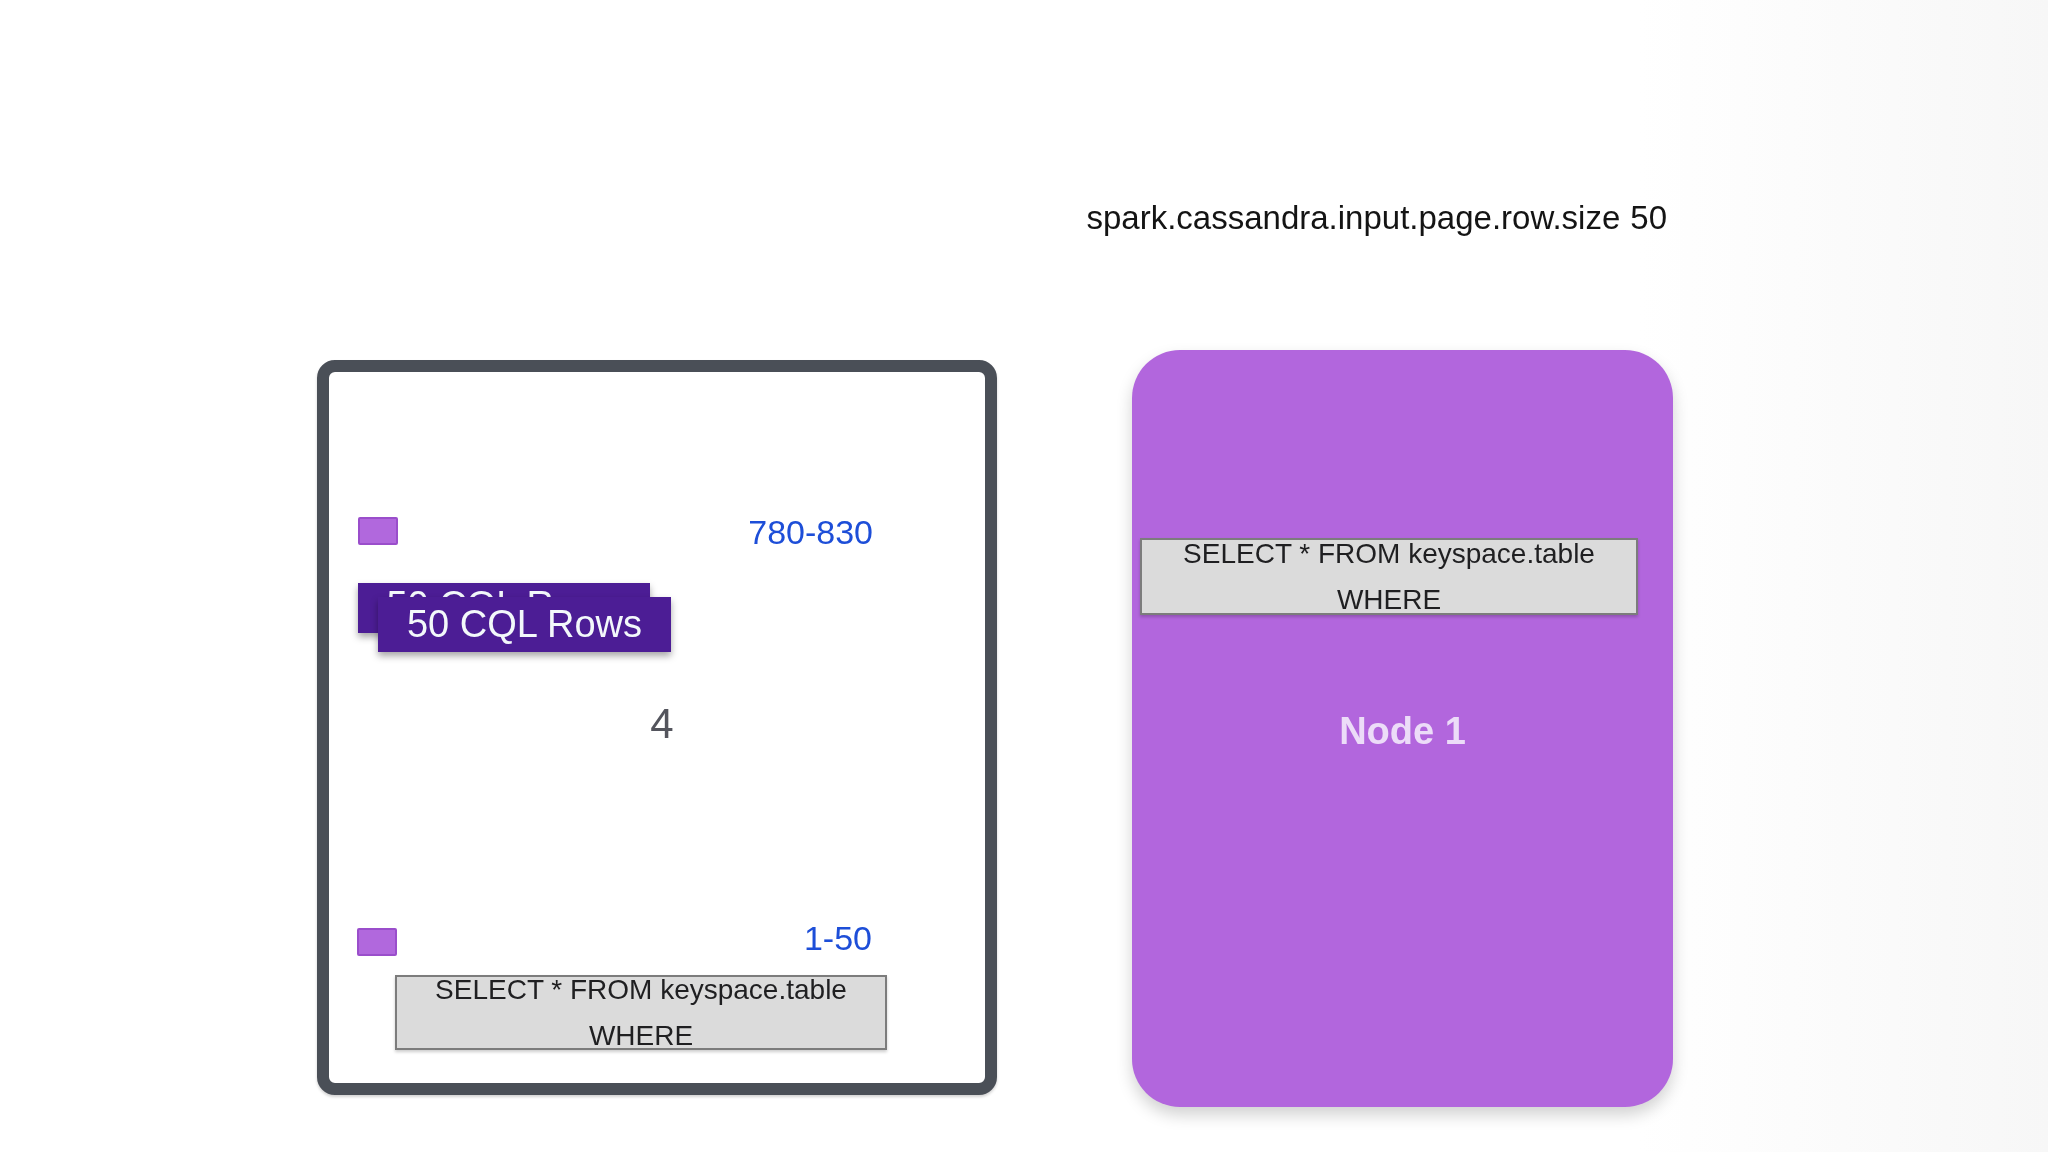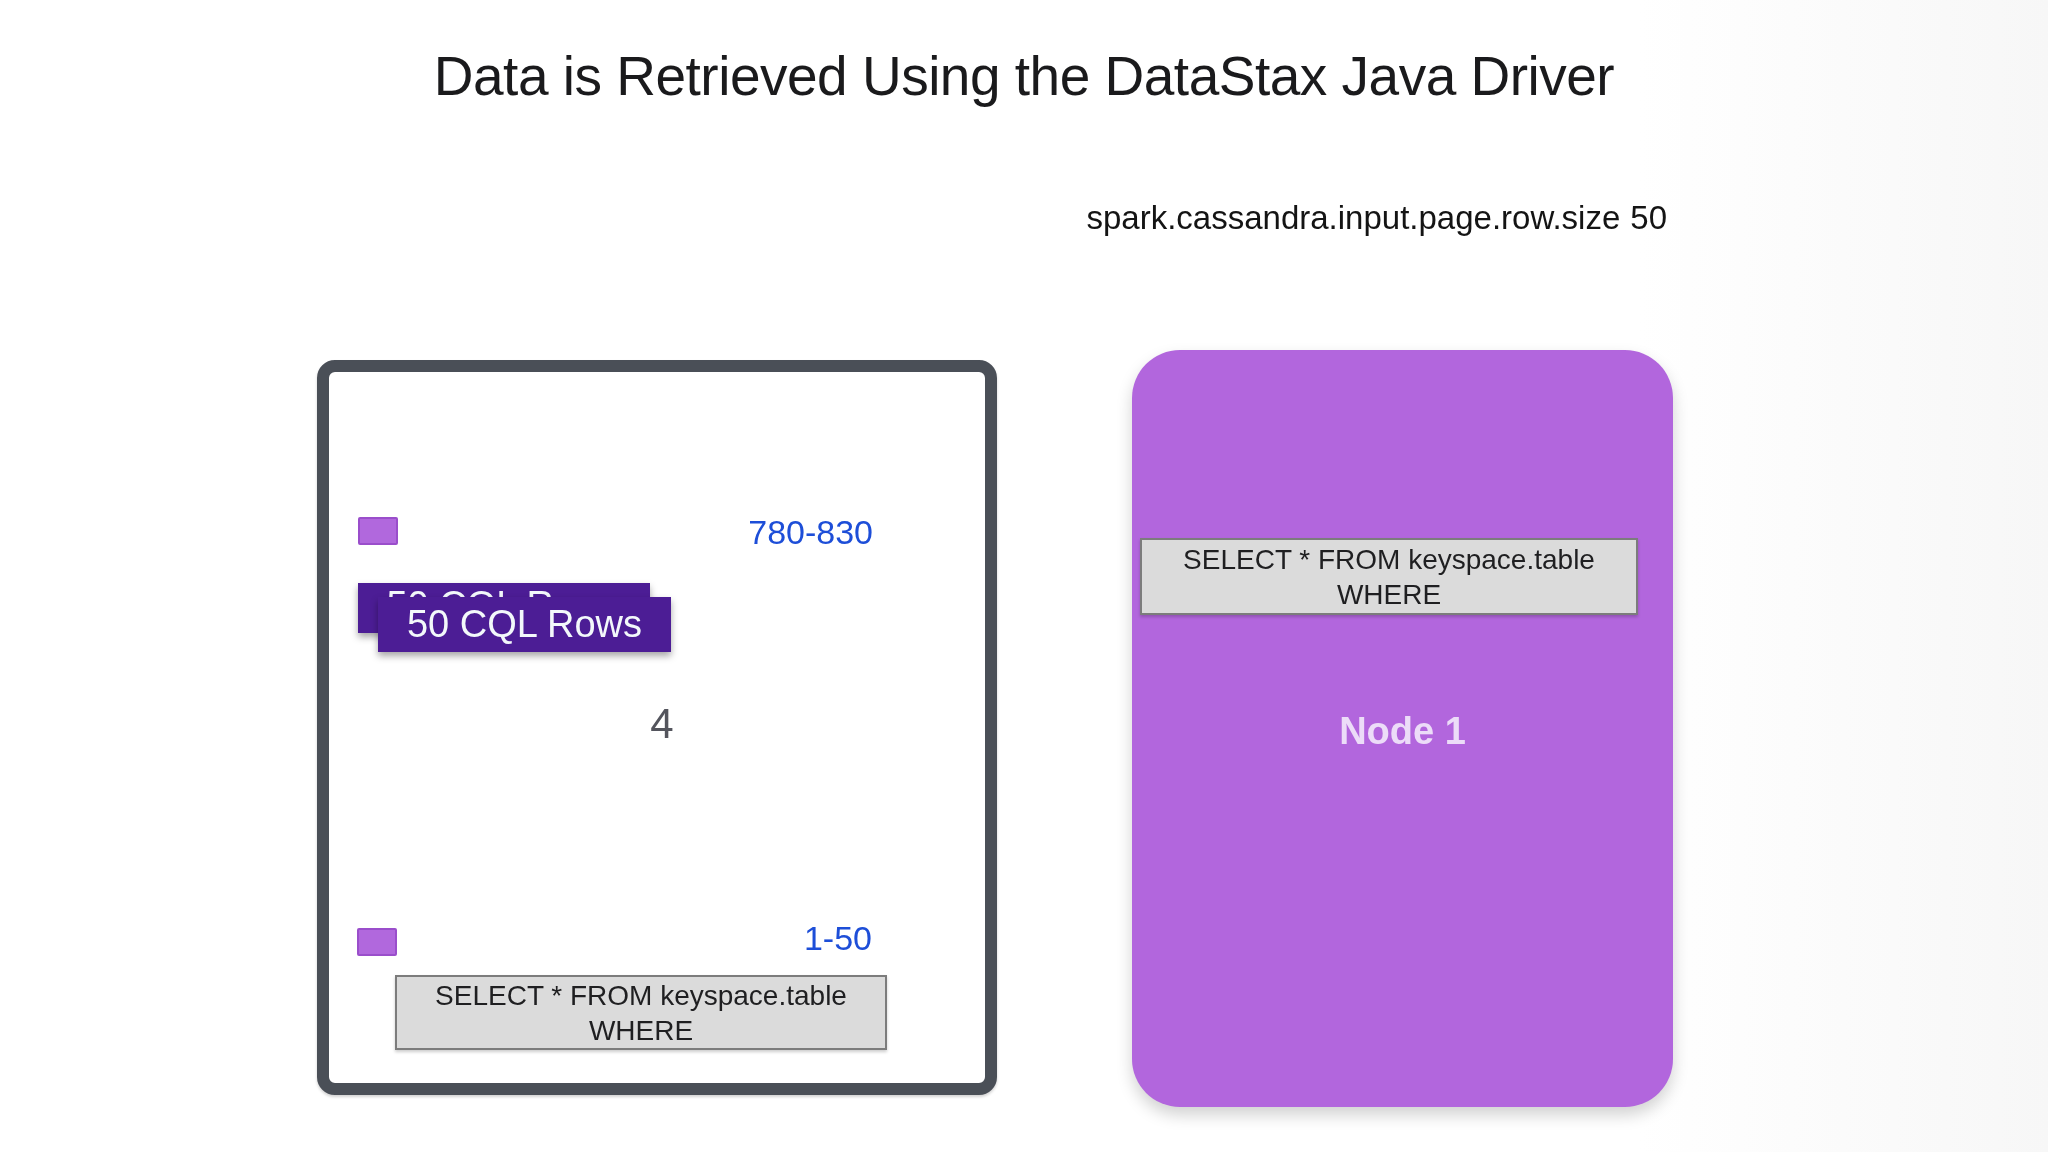--- a/index.html
+++ b/index.html
@@ -109,21 +109,21 @@
   }
 
   .query-box {
     background: #dbdbdb;
     border: 2px solid #7c7c7c;
     display: flex;
     flex-direction: column;
     justify-content: center;
     align-items: center;
     font-size: 28px;
-    line-height: 35px;
+    line-height: 46px;
     color: #1f1f21;
     text-align: center;
     box-shadow: 0 2px 3px rgba(0,0,0,0.2);
   }
   .partition-query {
     position: absolute;
     left: 66px; top: 603px;
     width: 492px; height: 75px;
   }
 
@@ -151,21 +151,20 @@
     font-size: 38px;
     font-weight: 700;
     color: #ecdcf8;
   }
 </style>
 </head>
 <body>
 
 <div class="slide">
 
-  <div class="title">Data is Retrieved Using the DataStax Java Driver</div>
 
   <div class="config">
     <span class="config-label">spark.cassandra.input.page.row.size</span><span class="config-value">50</span>
   </div>
 
   <div class="spark-box">
 
     <div class="chip chip-top"></div>
 
     <div class="range-label range-top">780-830</div>

